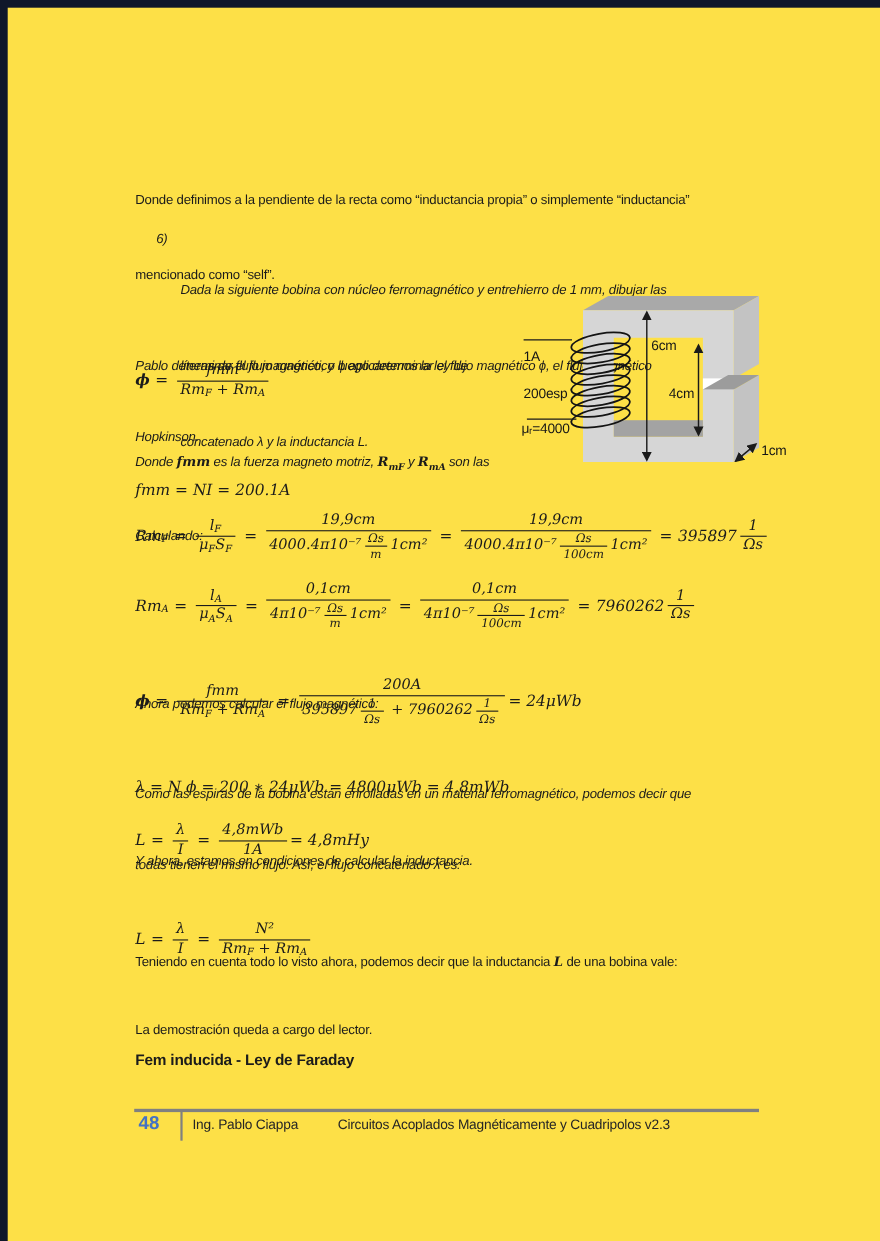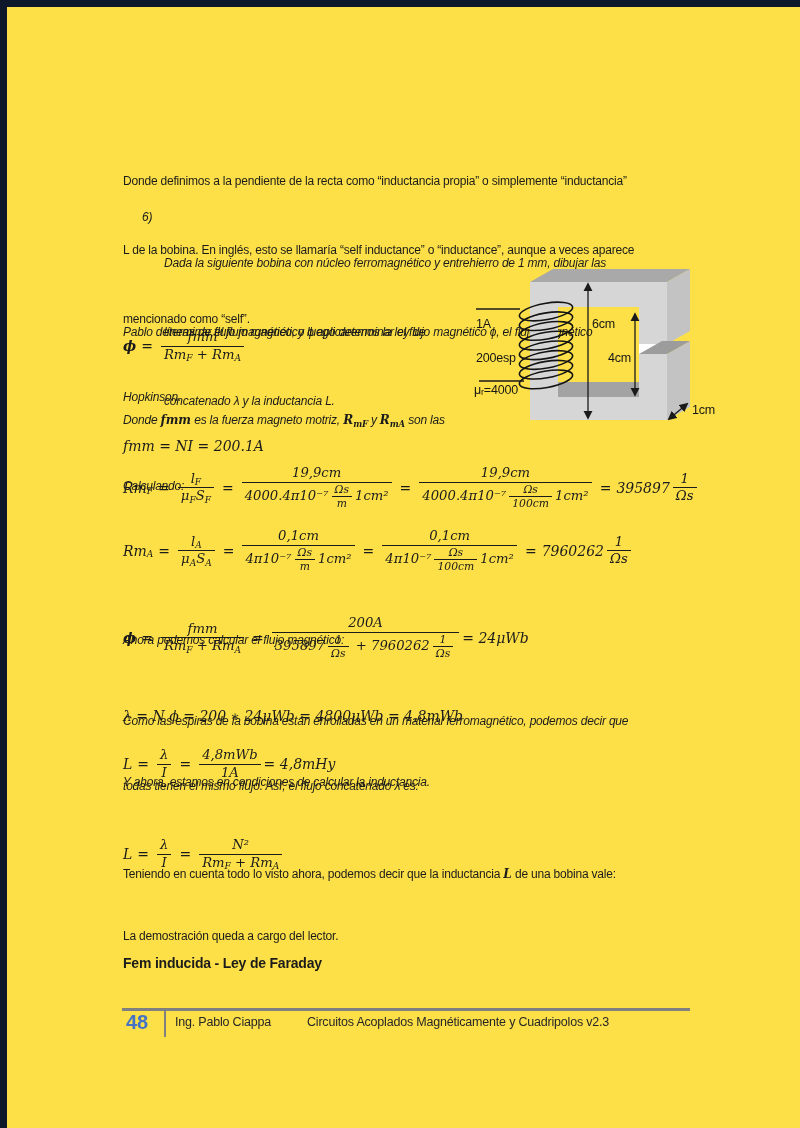--- a/index.html
+++ b/index.html
@@ -18,35 +18,34 @@
   .eqs{padding:0 5px}
   .frac{display:inline-flex;flex-direction:column;align-self:center;text-align:center;margin:0 3px;
         font-size:13.2px;line-height:1.25}
   .frac>.num{border-bottom:1.2px solid #1b1b1b;padding:0 3px}
   .frac>.den{padding:0 3px}
   .dr{display:inline-flex;align-items:center;justify-content:center}
   .frac .frac{font-size:10.8px;margin:0 3px}
   .fin{width:567px;text-align:right}
   .heading{font-weight:bold;font-size:14px;letter-spacing:-0.2px}
   .figlabel{position:absolute;font-size:12.5px;letter-spacing:-0.2px;white-space:nowrap;color:#161616}
-  .fnum{color:#4472c4;font-weight:bold;font-size:20px}
+  .fnum{color:#4472c4;font-weight:bold;font-size:17px}
   .vbar{width:2px;height:27px;background:#808080}
   .rule{height:2.5px;background:#808080}
   .ftext{font-size:12.5px;color:#262626;letter-spacing:-0.2px;white-space:nowrap}
   .item6{display:flex}
   .item6 .num6{width:22px;flex:none}
 </style>
 </head>
 <body>
 
 <div class="page">
 
   <div class="t abs" style="left:116px;top:117px">
     <div>Donde definimos a la pendiente de la recta como “inductancia propia” o simplemente “inductancia”</div>
-    <div>L de la bobina. En inglés, esto se llamaría “self inductance” o “inductance”, aunque a veces aparece</div>
     <div>mencionado como “self”.</div>
   </div>
 
   <div class="t it abs item6" style="left:135px;top:199px">
     <div class="num6">6)</div>
     <div>
       <div>Dada la siguiente bobina con núcleo ferromagnético y entrehierro de 1 mm, dibujar las</div>
       <div>líneas de flujo magnético, y luego determinar el flujo magnético ϕ, el flujo magnético</div>
       <div>concatenado λ y la inductancia L.</div>
     </div>
@@ -244,21 +243,21 @@
       <path d="M14 50 H58" stroke="#1a1a1a" stroke-width="1.3" fill="none"></path>
       <path d="M17 122 H62" stroke="#1a1a1a" stroke-width="1.3" fill="none"></path>
 
       <line x1="126" y1="25" x2="126" y2="159" stroke="#1a1a1a" stroke-width="1.3" marker-start="url(#ah)" marker-end="url(#ah)"></line>
       <line x1="173" y1="55" x2="173" y2="136" stroke="#1a1a1a" stroke-width="1.3" marker-start="url(#ah)" marker-end="url(#ah)"></line>
       <line x1="207" y1="160" x2="225" y2="145" stroke="#1a1a1a" stroke-width="1.3" marker-start="url(#ah)" marker-end="url(#ah)"></line>
     </svg>
     <span class="figlabel" style="left:14px;top:58px">1A</span>
     <span class="figlabel" style="left:14px;top:92px">200esp</span>
     <span class="figlabel" style="left:12px;top:124px">μᵣ=4000</span>
-    <span class="figlabel" style="left:130px;top:58px">6cm</span>
+    <span class="figlabel" style="left:130px;top:48px">6cm</span>
     <span class="figlabel" style="left:146px;top:92px">4cm</span>
     <span class="figlabel" style="left:230px;top:144px">1cm</span>
   </div>
 
   <div class="abs rule" style="left:115px;top:1001px;width:568px"></div>
   <div class="abs fnum" style="left:119px;top:1004px">48</div>
   <div class="abs vbar" style="left:157px;top:1003px"></div>
   <div class="abs ftext" style="left:168px;top:1008px">Ing. Pablo Ciappa</div>
   <div class="abs ftext" style="left:300px;top:1008px">Circuitos Acoplados Magnéticamente y Cuadripolos v2.3</div>
 

